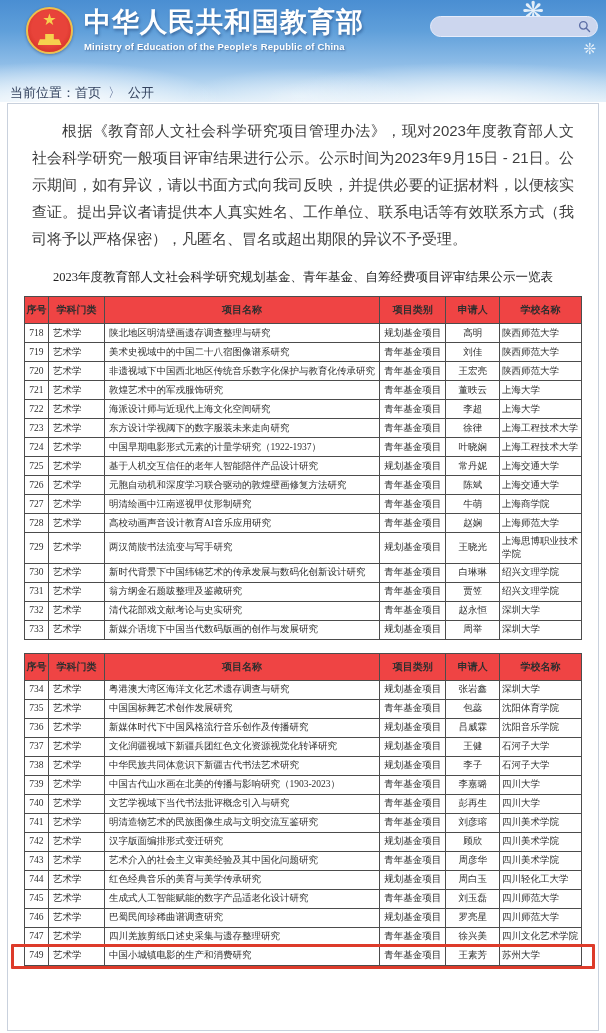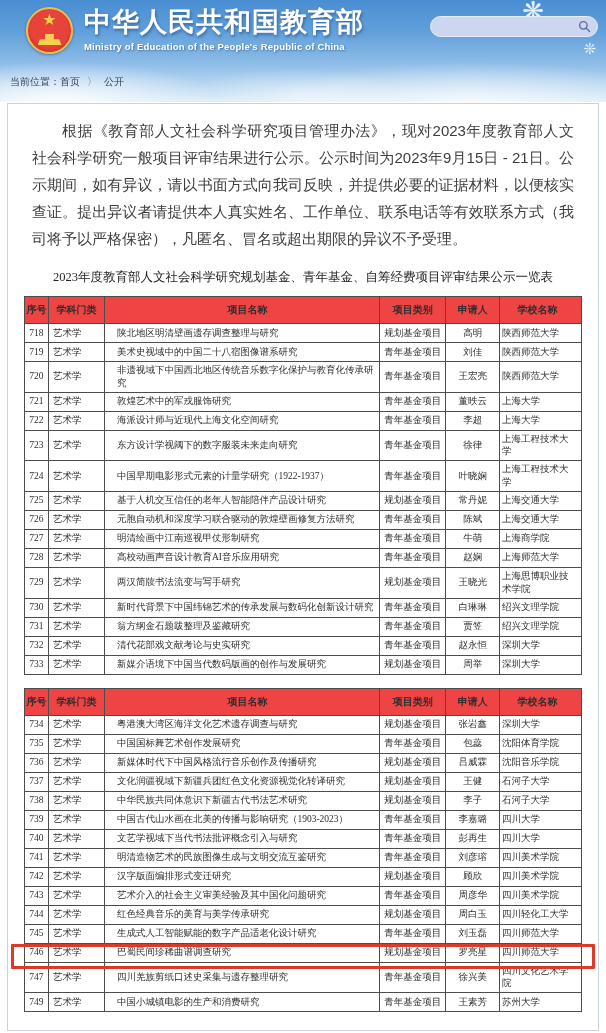--- a/index.html
+++ b/index.html
@@ -32,21 +32,21 @@
   .search-box{ position:absolute; top:16px; right:8px; width:168px; height:21px;
                background:#ccd6ee; border:1px solid #e6ecfb; border-radius:11px;
                display:flex; align-items:center; padding:0 6px 0 10px; }
   .search-box input{ flex:1; border:none; background:transparent; outline:none;
                      font-size:10px; color:#334; }
   .search-icon{ width:13px; height:13px; display:block; cursor:pointer; }
   .flake{ position:absolute; color:rgba(255,255,255,.85); }
   .flake.f1{ right:62px; top:-4px; font-size:26px; }
   .flake.f2{ right:10px; top:40px; font-size:15px; }
   .flake.f3{ right:130px; top:26px; font-size:11px; color:rgba(255,255,255,.6); }
-  .breadcrumb{ position:absolute; left:10px; bottom:13px; font-size:10px; color:#33425e; }
+  .breadcrumb{ position:absolute; left:10px; bottom:0; font-size:13px; color:#33425e; }
   .breadcrumb a{ color:#33425e; text-decoration:none; cursor:pointer; }
   .breadcrumb .sep{ margin:0 7px; color:#51608a; }
 
   
   .content-panel{ position:relative; margin:1px 7px 0; min-height:928px;
                   background:#fff; border:1px solid #c9d1dd; padding:0 15px 10px; }
   .article-title{ margin:26px 26px 0; text-align:center; font-size:13.5px; font-weight:bold;
                   color:#2b2b2b; line-height:1.45; }
   .article-body{ margin:13px 9px 0; font-size:15px; line-height:27px; color:#3e3e3e;
                  text-align:justify; text-indent:2em; }
@@ -54,24 +54,24 @@
                   color:#1f1f1f; font-family:"Liberation Serif", serif; }
 
   table.rtable{ width:558px; margin:0 auto; border-collapse:collapse;
                 font-family:"Liberation Serif", serif; color:#2e2e2e; }
   table.rtable.second{ margin-top:13px; }
   .rtable th, .rtable td{ border:1px solid #4c4c4c; }
   .rtable th{ font-size:10px; font-weight:bold; text-align:center; padding:6px 1px; background:#ef4444; }
   .rtable td{ font-size:9.5px; padding:2px 4px; height:19px; line-height:1.35; }
   .rtable .c0{ width:24px;  text-align:center; }
   .rtable .c1{ width:56px;  text-align:left; }
-  .rtable .c2{ width:276px; text-align:left;padding-left:12px; }
+  .rtable .c2{ width:276px; text-align:left; }
   .rtable .c3{ width:66px;  text-align:center; padding-left:2px; padding-right:2px; }
   .rtable .c4{ width:54px;  text-align:center; }
-  .rtable .c5{ width:82px;  text-align:left; padding-left:2px; padding-right:8px; }
+  .rtable .c5{ width:82px;  text-align:left; padding-left:2px; padding-right:2px; }
   .rtable th.c1, .rtable th.c2, .rtable th.c4, .rtable th.c5{ text-align:center; }
 
   .hl-box{ position:absolute; left:3px; right:3px; border:3px solid #dd3b2a;
            border-radius:1px; pointer-events:none; }
 </style>
 </head>
 <body>
 
 <div class="site-header">
   <span class="flake f1">❋</span>

